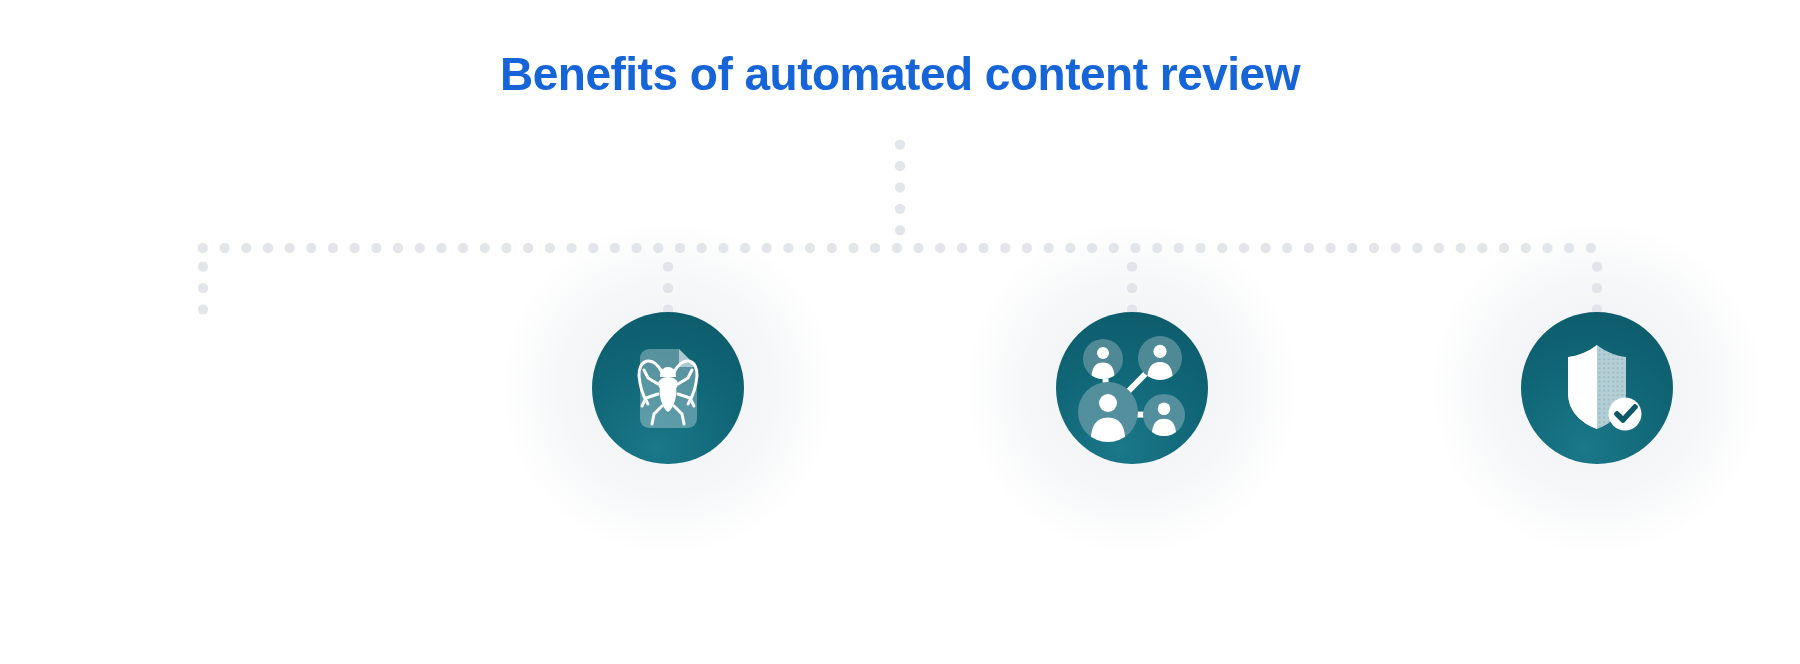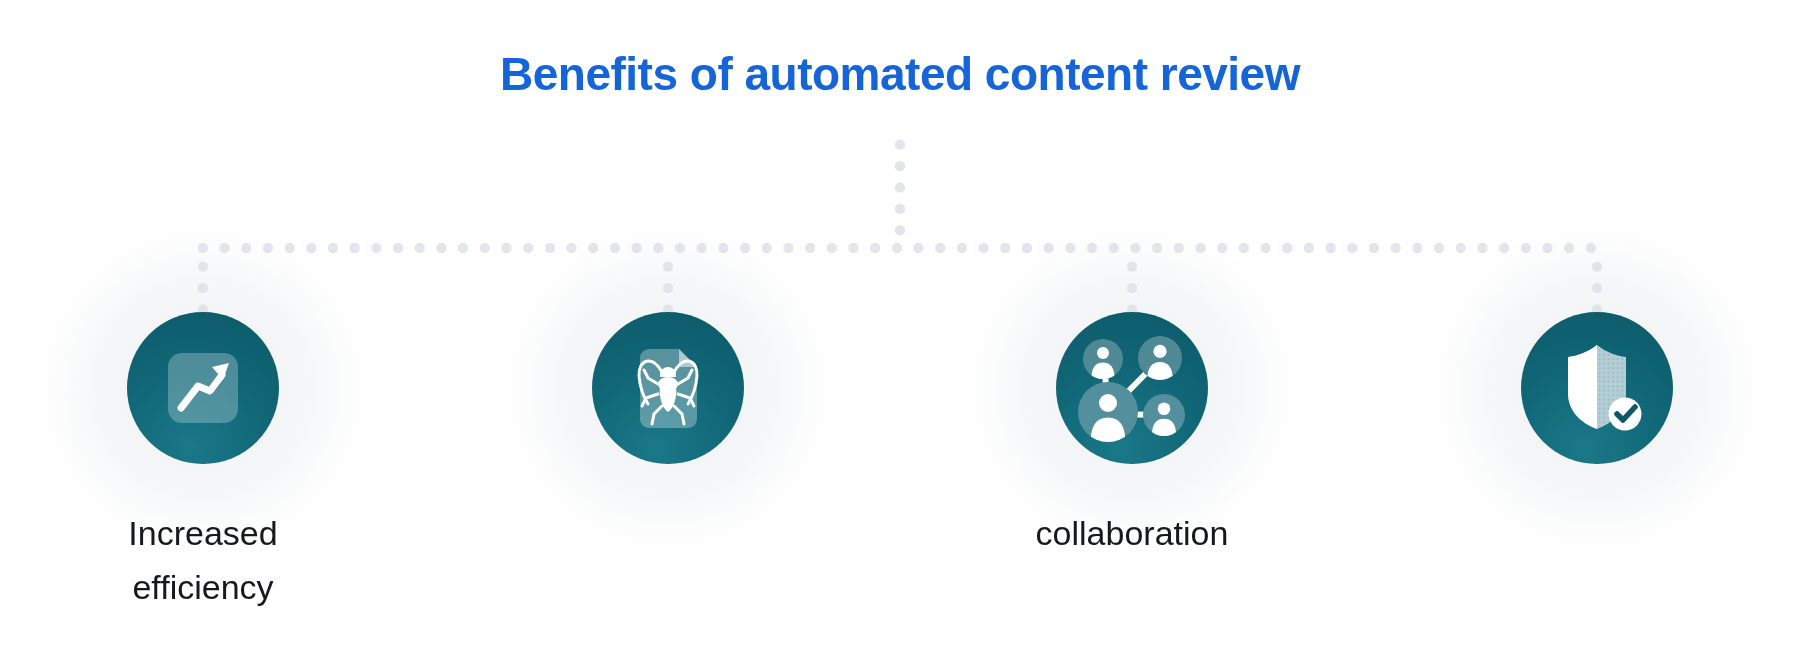--- a/index.html
+++ b/index.html
@@ -57,34 +57,20 @@
 
   <div class="title">Benefits of automated content review</div>
 
   <div class="dotline v trunk"></div>
   <div class="dotline h rail"></div>
   <div class="dotline v drop d1"></div>
   <div class="dotline v drop d2"></div>
   <div class="dotline v drop d3"></div>
   <div class="dotline v drop d4"></div>
 
-  <div class="item i1">
-    <div class="glow"></div>
-    <div class="circle">
-      <svg viewBox="0 0 152 152">
-        <rect x="41" y="41" width="70" height="70" rx="14" fill="rgba(255,255,255,0.26)"></rect>
-        <path d="M54 96 L71 74 L83 79 L95 63" fill="none" stroke="#ffffff" stroke-width="7" stroke-linecap="round" stroke-linejoin="round"></path>
-        <path d="M102 51 L85 55 L96 68 Z" fill="#ffffff"></path>
-      </svg>
-    </div>
-    <div class="label">
-      <div>Increased</div>
-      <div>efficiency</div>
-    </div>
-  </div>
 
   <div class="item i2">
     <div class="glow"></div>
     <div class="circle">
       <svg viewBox="0 0 152 152">
         <path d="M57 37 h30 l18 18 v52 a9 9 0 0 1 -9 9 H57 a9 9 0 0 1 -9 -9 V46 a9 9 0 0 1 9 -9 Z" fill="rgba(255,255,255,0.30)"></path>
         <path d="M87 37 l18 18 h-18 Z" fill="rgba(255,255,255,0.5)"></path>
         <g stroke="#ffffff" stroke-width="3" stroke-linecap="round" fill="none">
           <path d="M70 60 C60 42 46 48 47 64 C48 76 51 84 56 92"></path>
           <path d="M82 60 C92 42 106 48 105 64 C104 76 101 84 96 92"></path>
@@ -135,21 +121,20 @@
           <circle cx="104" cy="39.4" r="6.6"></circle>
           <path clip-path="url(#avB)" d="M91.2 68 Q91.2 50 104 50 Q116.8 50 116.8 68 Z"></path>
           <circle cx="52" cy="91" r="9"></circle>
           <path clip-path="url(#avC)" d="M34.6 130 Q34.6 105.4 52 105.4 Q69.4 105.4 69.4 130 Z"></path>
           <circle cx="108" cy="96.7" r="6.3"></circle>
           <path clip-path="url(#avD)" d="M95.8 124 Q95.8 106.8 108 106.8 Q120.2 106.8 120.2 124 Z"></path>
         </g>
       </svg>
     </div>
     <div class="label">
-      <div>collaboration</div>
     </div>
   </div>
 
   <div class="item i4">
     <div class="glow"></div>
     <div class="circle">
       <svg viewBox="0 0 152 152">
         <defs>
           <clipPath id="shieldClip">
             <path d="M76 33 C67 40 57 44 47 45 L47 81 C47 99 60 111 76 117 C92 111 105 99 105 81 L105 45 C95 44 85 40 76 33 Z"></path>

